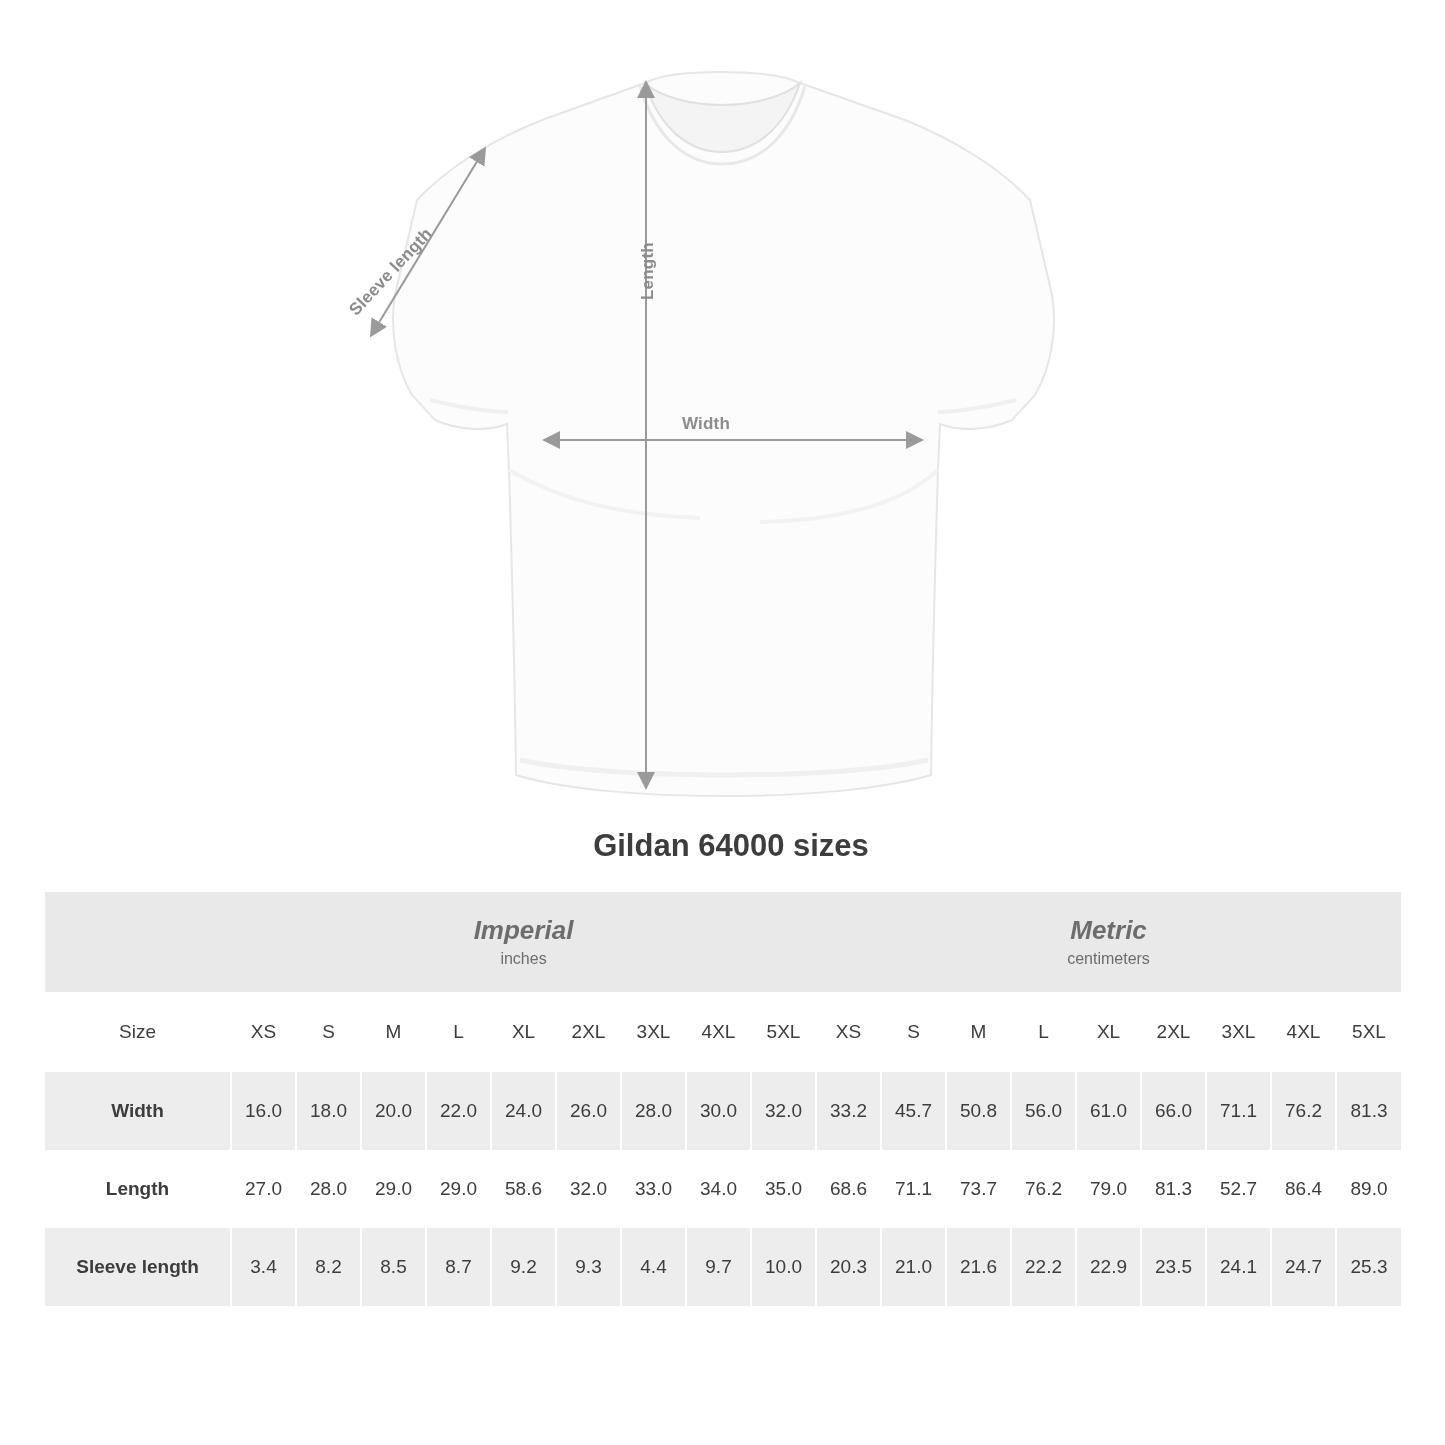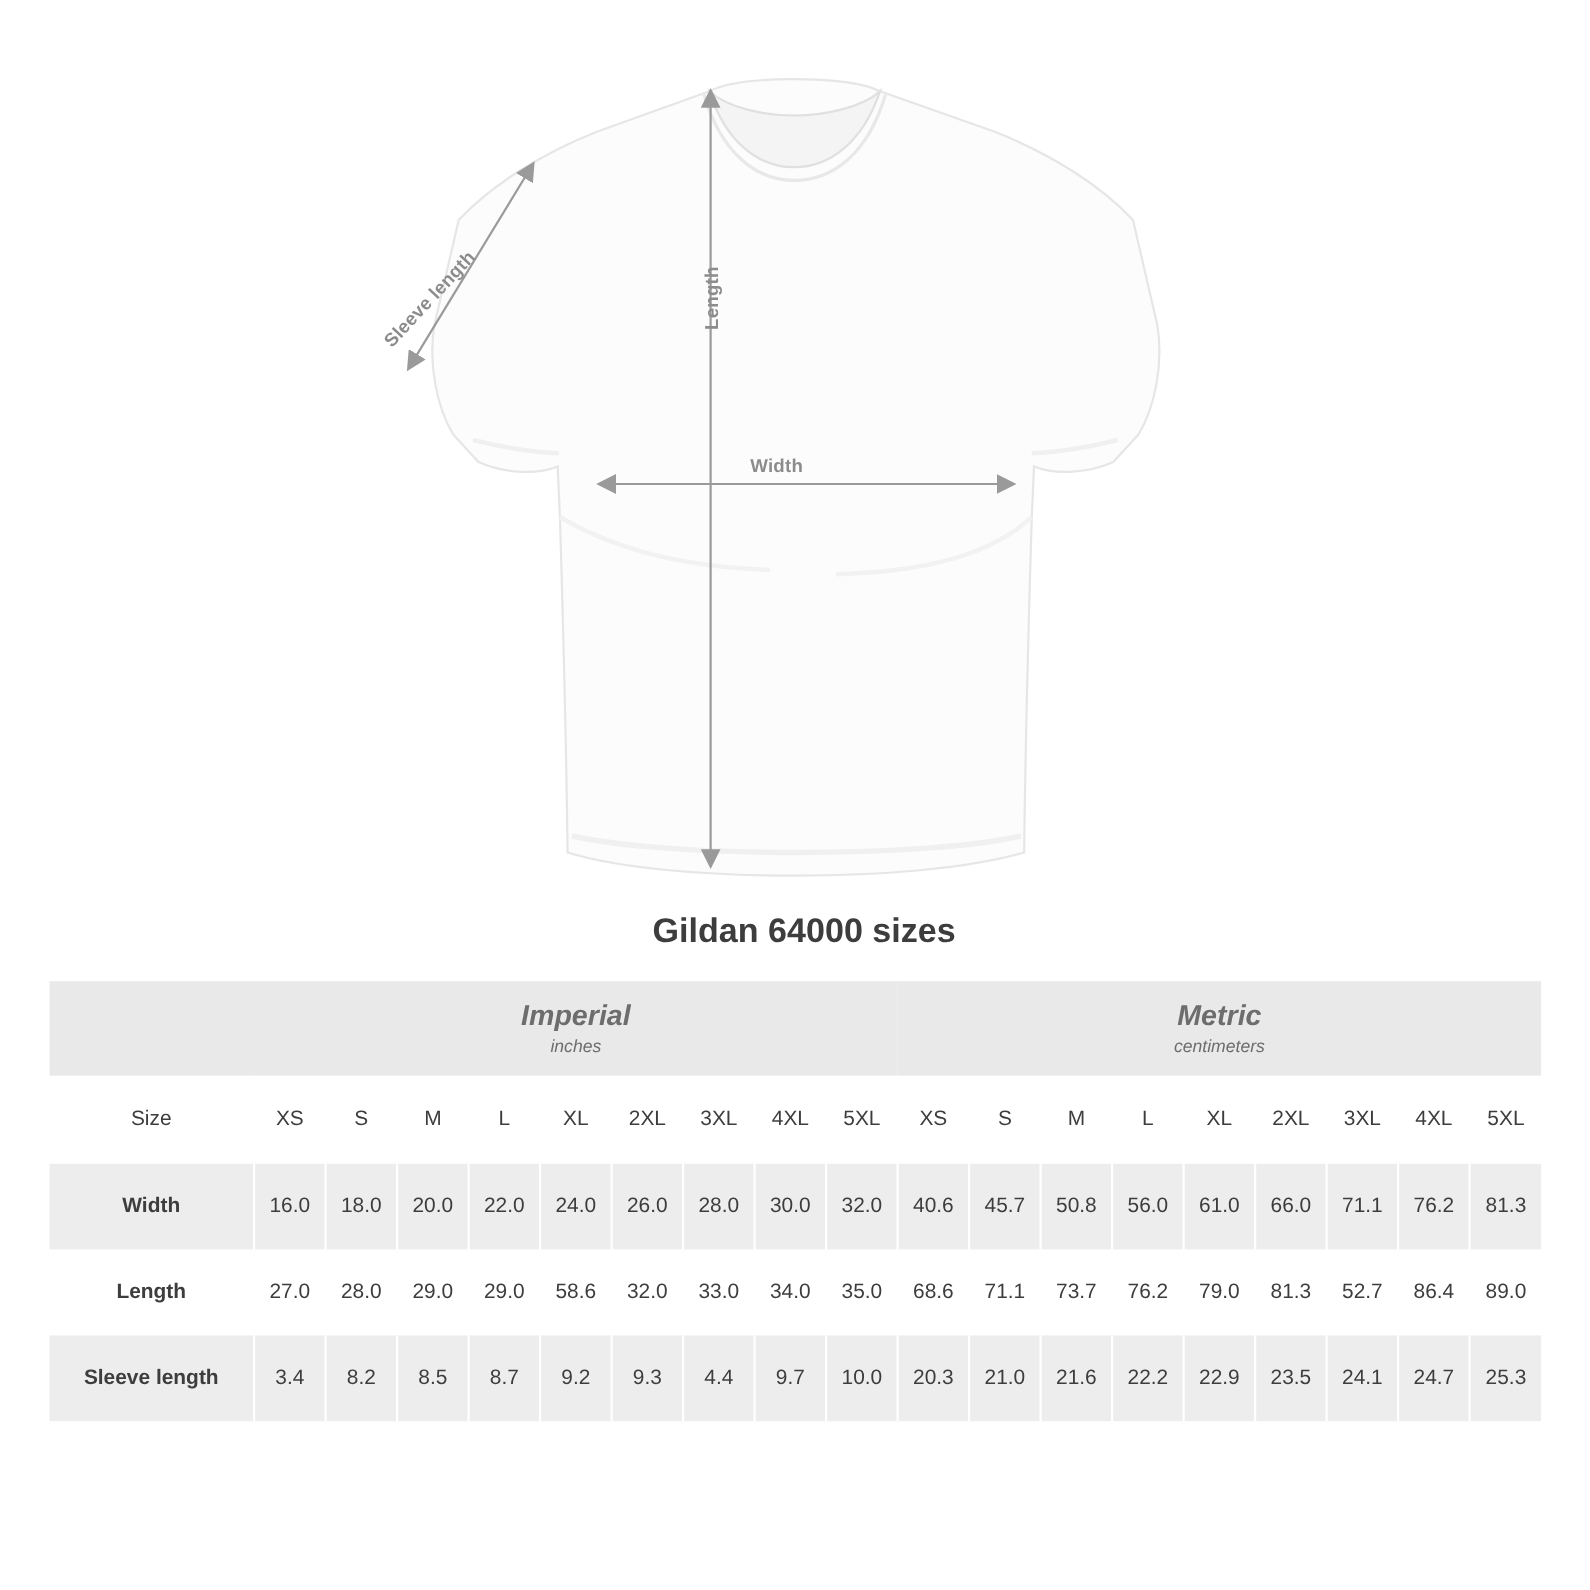--- a/index.html
+++ b/index.html
@@ -83,33 +83,32 @@
     width: 1355px;
     table-layout: fixed;
   }
   table.size-table td, table.size-table th {
     text-align: center;
     vertical-align: middle;
     font-weight: normal;
     padding: 0;
   }
   .unit-row td {
-    height: 86px;
+    height: 100px;
     background: #e9e9e9;
   }
   .unit-name {
     font-size: 26px;
     font-style: italic;
     font-weight: bold;
     color: #6d6d6d;
     line-height: 1.1;
   }
   .unit-sub {
     font-size: 16px;
-    font-style: italic;
     color: #6d6d6d;
     padding-top: 5px;
   }
   .hdr-row td {
     height: 80px;
     font-size: 19px;
     font-weight: bold;
     color: #3d3d3d;
     background: #ffffff;
   }
@@ -249,21 +248,21 @@
           <td class="rowlabel">Width</td>
           <td class="cell-sep">16.0</td>
           <td class="cell-sep">18.0</td>
           <td class="cell-sep">20.0</td>
           <td class="cell-sep">22.0</td>
           <td class="cell-sep">24.0</td>
           <td class="cell-sep">26.0</td>
           <td class="cell-sep">28.0</td>
           <td class="cell-sep">30.0</td>
           <td class="cell-sep">32.0</td>
-          <td class="cell-sep">40.6</td>
+          <td class="cell-sep">33.2</td>
           <td class="cell-sep">45.7</td>
           <td class="cell-sep">50.8</td>
           <td class="cell-sep">56.0</td>
           <td class="cell-sep">61.0</td>
           <td class="cell-sep">66.0</td>
           <td class="cell-sep">71.1</td>
           <td class="cell-sep">76.2</td>
           <td class="cell-sep">81.3</td>
         </tr>
 

